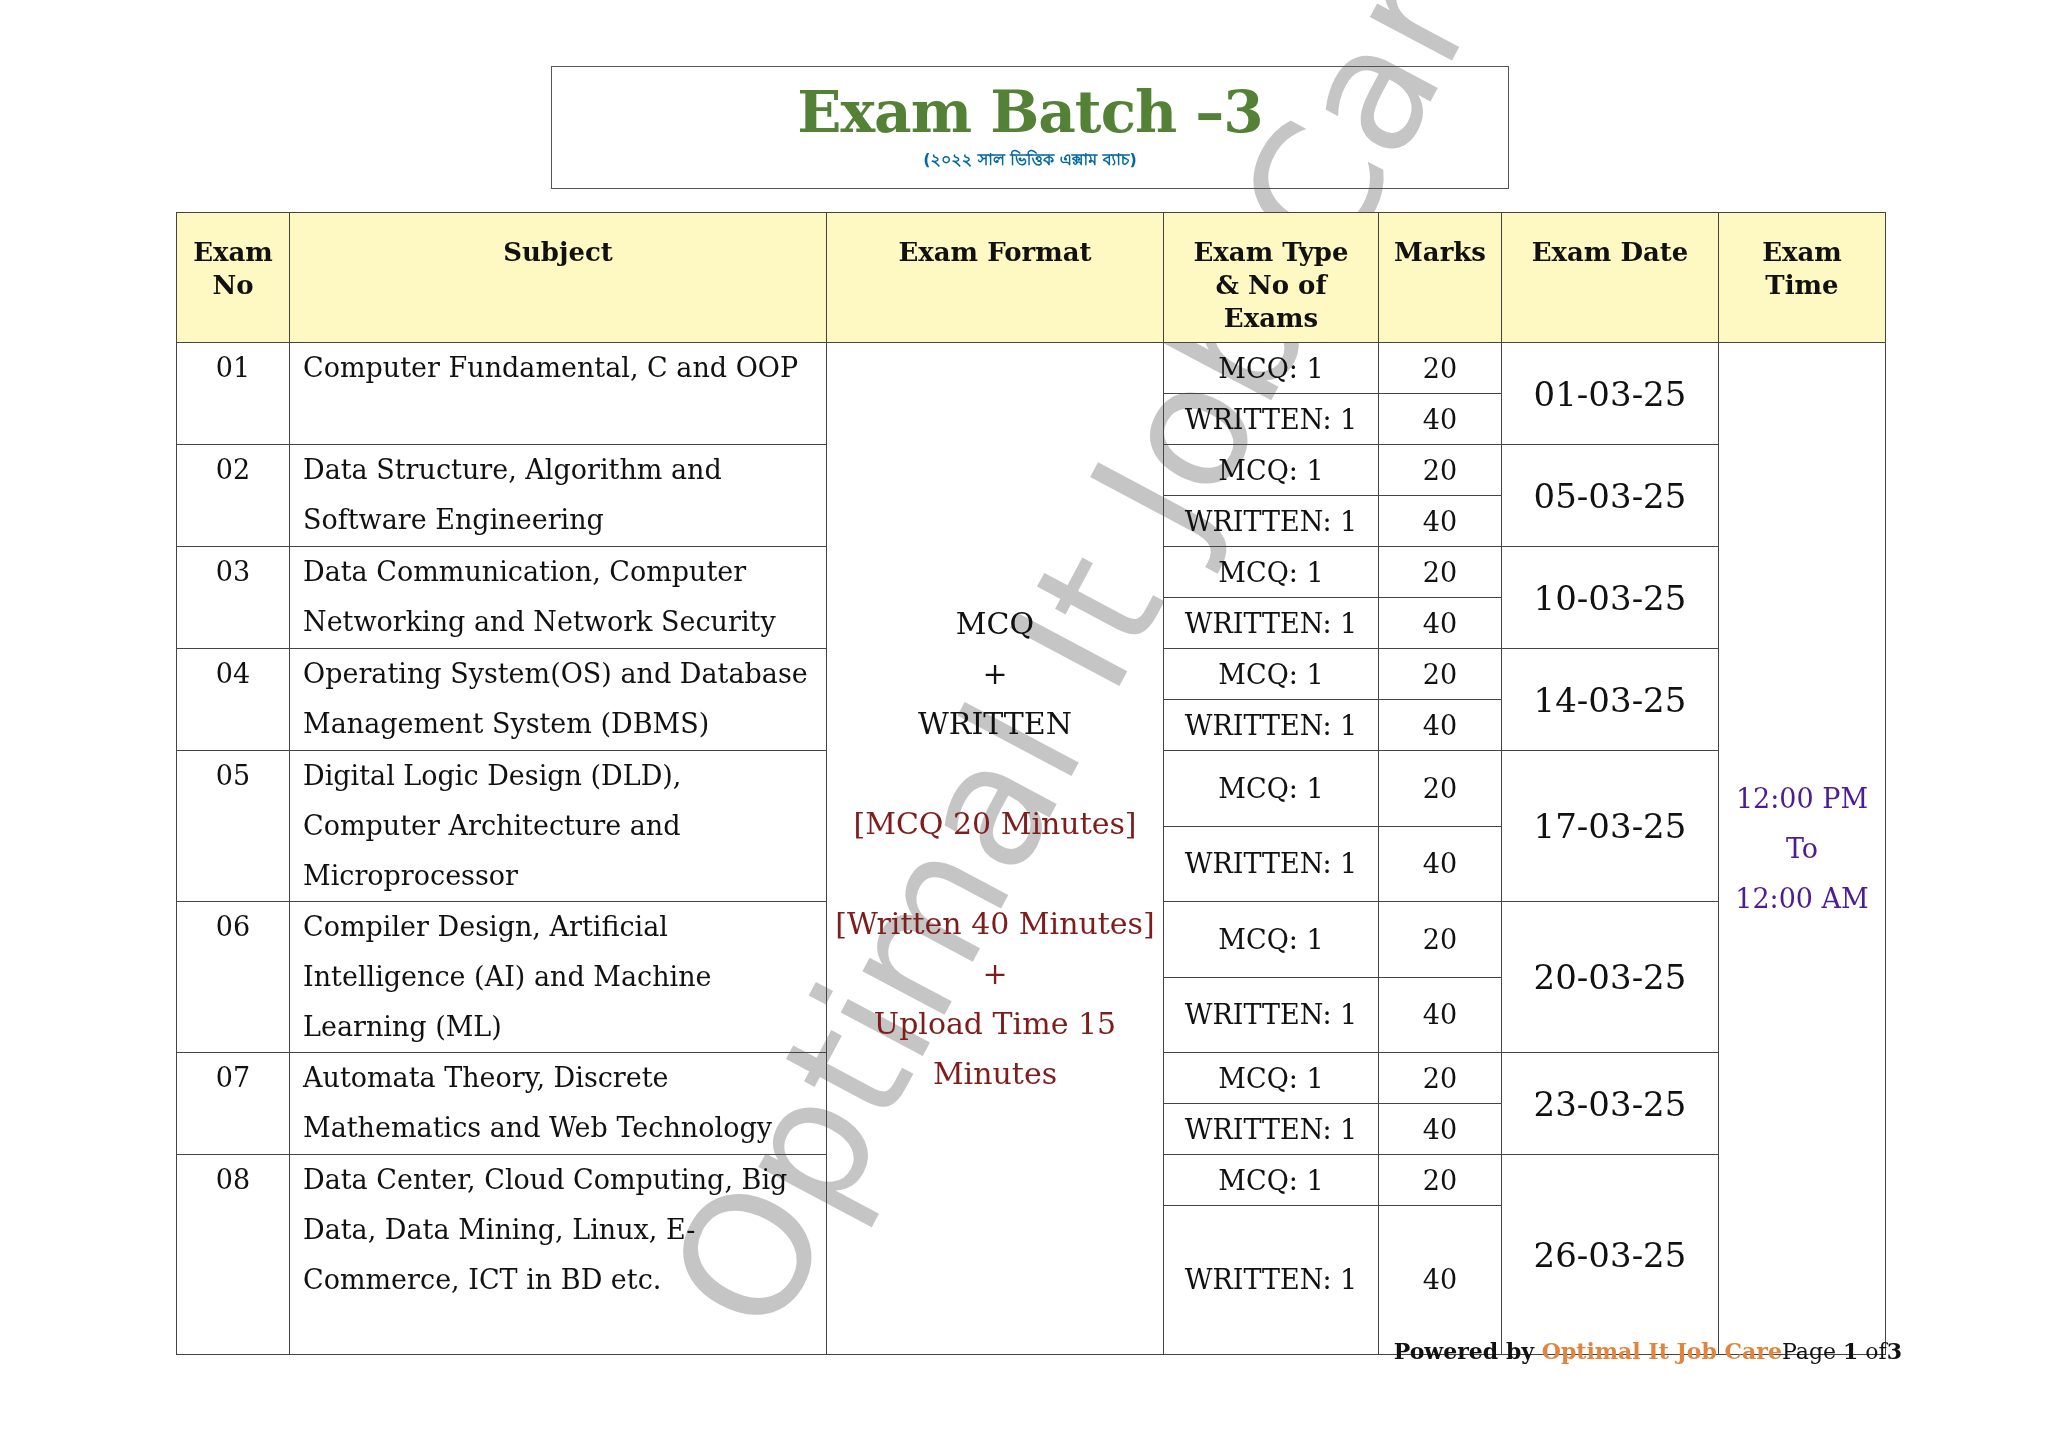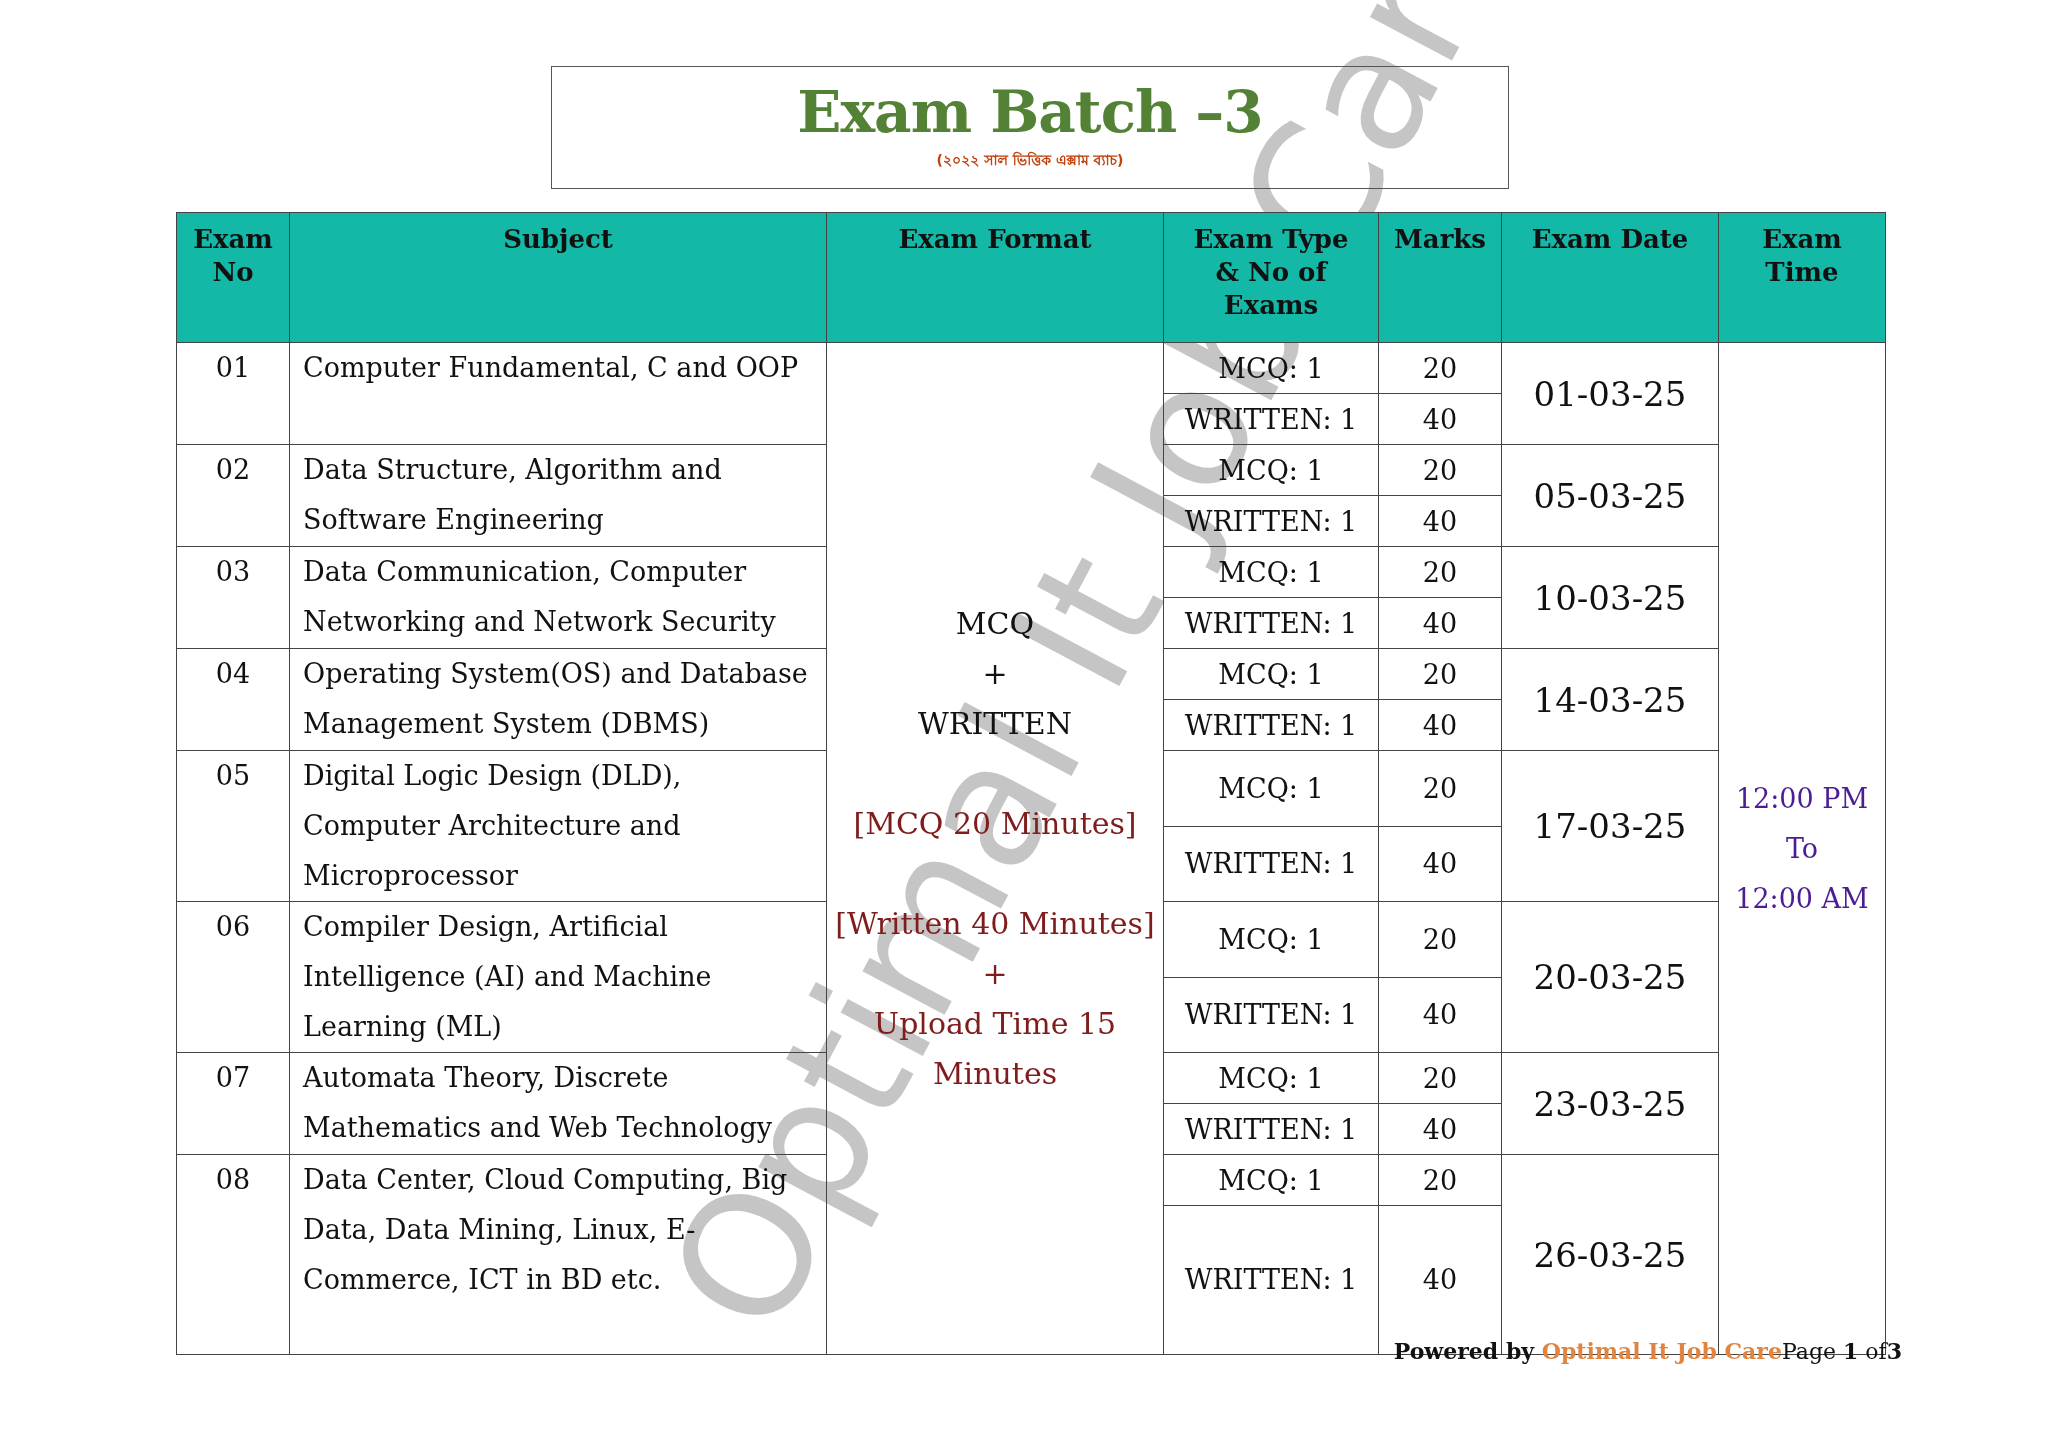--- a/index.html
+++ b/index.html
@@ -2,29 +2,29 @@
 <html><head>
 <meta charset="utf-8">
 <style>
   html, body { margin:0; padding:0; background:#ffffff; }
   body { width:2048px; height:1448px; position:relative; overflow:hidden;
          font-family:"DejaVu Serif", "Liberation Serif", serif; color:#111; }
   .title-box { position:absolute; left:551px; top:66px; width:958px; height:123px;
                border:1.5px solid #555; box-sizing:border-box; text-align:center; }
   .title { margin-top:10px; font-family:"DejaVu Serif", serif; font-weight:bold;
            font-size:58px; color:#538135; letter-spacing:-1px; line-height:70px; }
-  .subtitle { font-family:"DejaVu Sans", sans-serif; font-size:14px; color:#c2410c;
+  .subtitle { font-family:"DejaVu Sans", sans-serif; font-size:16px; color:#0369a1;
               font-weight:bold; line-height:26px; }
 
   table.sched { position:absolute; left:176px; top:212px; width:1709px;
                 border-collapse:collapse; table-layout:fixed; }
   table.sched td, table.sched th { border:1.5px solid #444; padding:0; vertical-align:top; }
-  table.sched th { background:#14b8a6; height:130px; font-family:"DejaVu Serif", serif;
+  table.sched th { background:#fef9c3; height:130px; font-family:"DejaVu Serif", serif;
                    font-weight:bold; font-size:26px; line-height:33px; text-align:center;
-                   padding-top:10px; box-sizing:border-box; color:#111; }
+                   padding-top:23px; box-sizing:border-box; color:#111; }
   td.no { text-align:center; font-size:27px; line-height:50px; }
   td.subject { padding-left:13px !important; font-size:27px; line-height:50px; }
   td.type, td.marks { text-align:center; vertical-align:middle !important; font-size:27px; height:50px; }
   td.date { text-align:center; vertical-align:middle !important; font-size:34px; }
   td.format { text-align:center; vertical-align:middle !important; font-size:30px; line-height:50px; }
   td.time { text-align:center; vertical-align:middle !important; font-size:27px; line-height:50px; color:#4c1d95; }
   .red { color:#7f1d1d; }
   .gap { height:50px; }
   .footer { position:absolute; right:146px; top:1338px; font-size:22px; white-space:nowrap; }
   .footer .pb { font-weight:bold; color:#111; }

